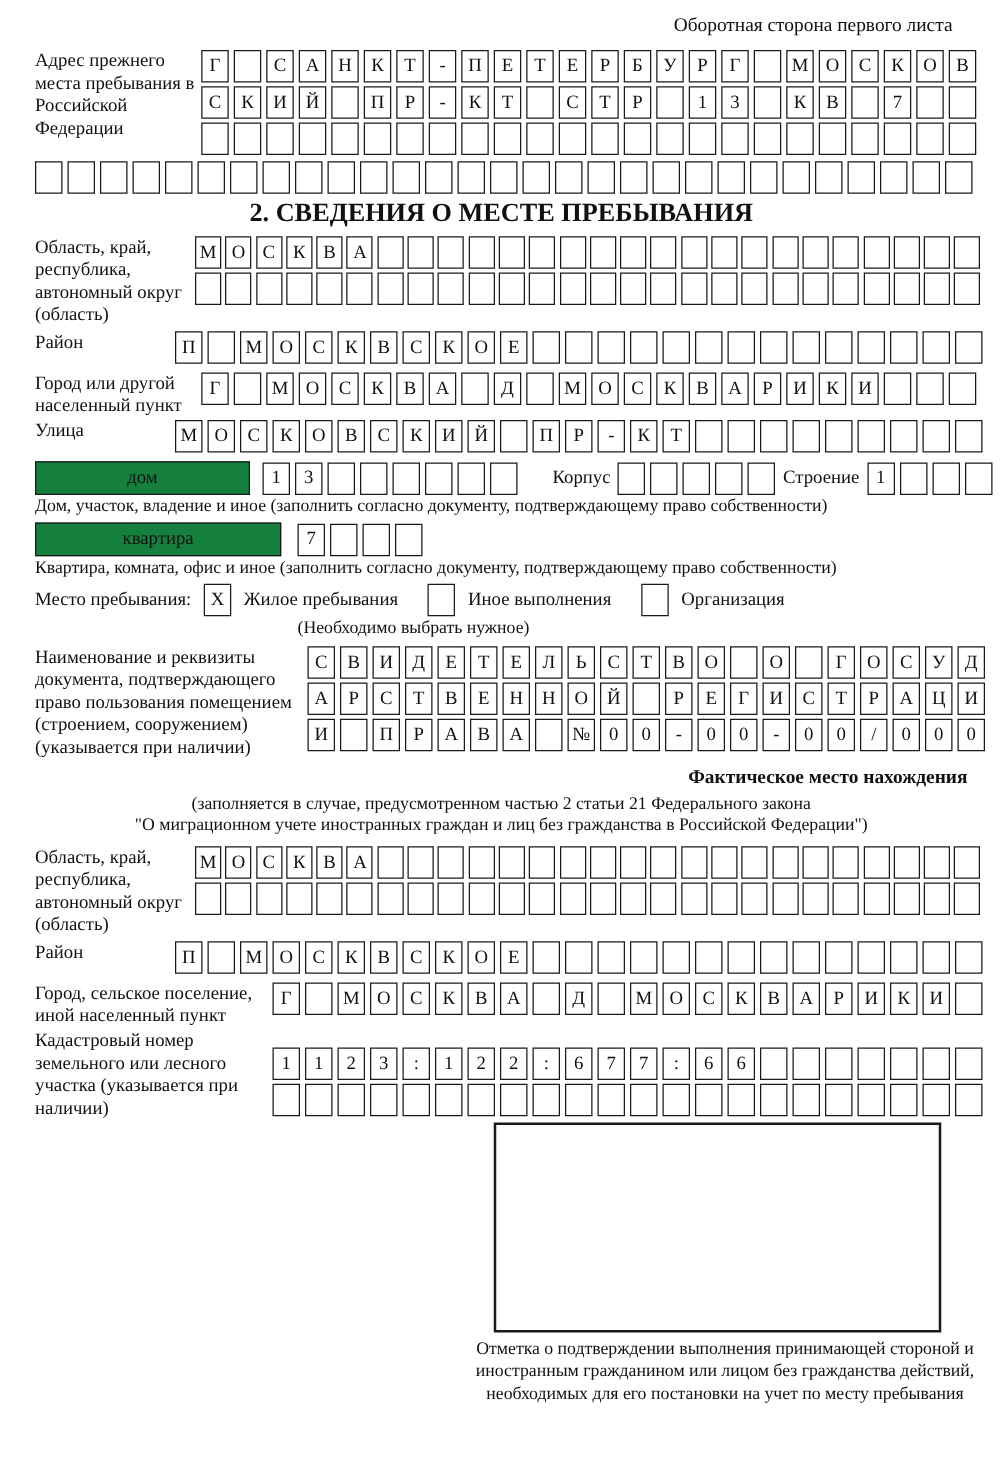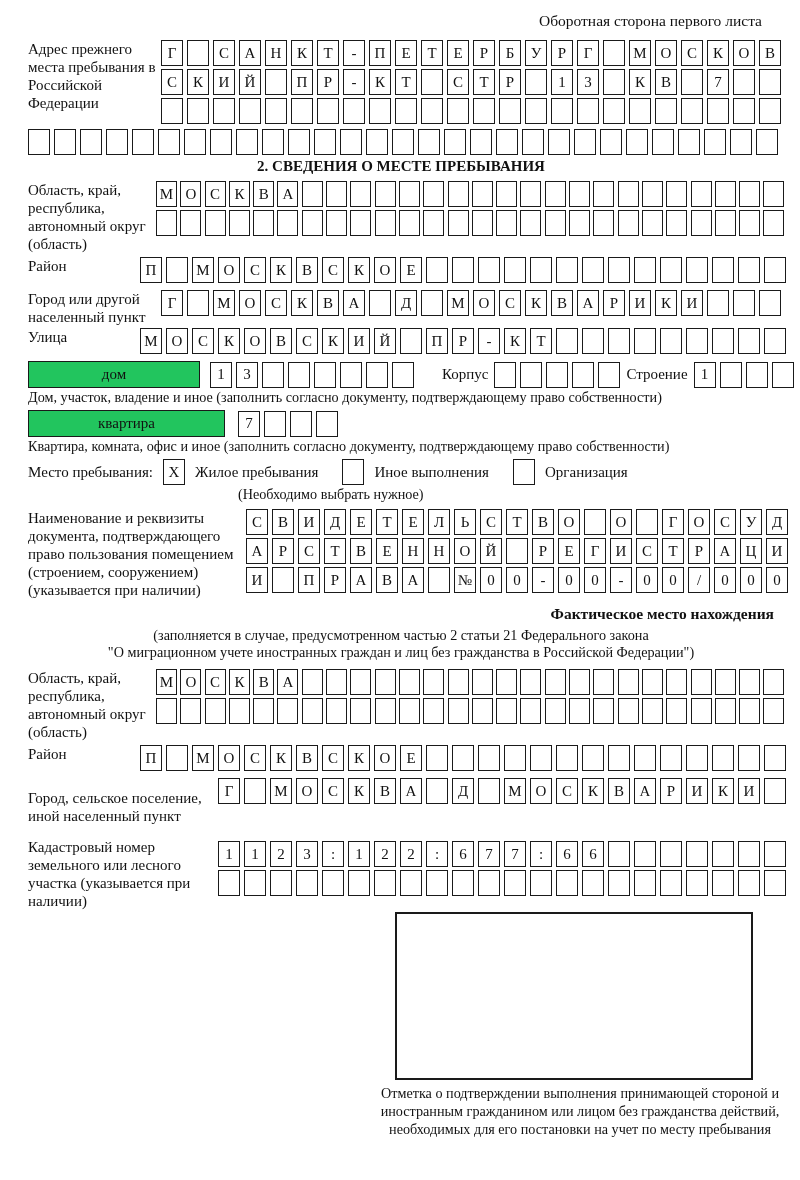--- a/index.html
+++ b/index.html
@@ -5,38 +5,38 @@
   html,body{margin:0;padding:0;background:#ffffff;}
   body{width:800px;height:1180px;overflow:hidden;box-sizing:border-box;
        font-family:"Liberation Serif","DejaVu Serif",serif;color:#111;}
   .page{padding:12px 8px 0 28px;box-sizing:border-box;width:800px;height:1180px;}
   .page-title{text-align:right;padding-right:30px;font-size:15.5px;margin-bottom:10px;}
   .row-with-label{display:flex;align-items:flex-start;margin-bottom:2px;}
   .label{font-size:15px;line-height:18px;flex:none;}
   .w133{width:133px;}
   .w128{width:128px;}
   .w112{width:112px;}
-  .w190{width:190px;margin-top:11px;}
+  .w190{width:190px;}
   .w218{width:218px;padding-right:8px;box-sizing:border-box;}
   .cellcol{display:flex;flex-direction:column;}
   .cellrow{display:flex;flex-wrap:nowrap;margin-bottom:3px;height:26px;}
   .cell{box-sizing:border-box;width:22px;height:26px;border:1.6px solid #1a1a1a;
         margin-right:4px;flex:none;display:inline-flex;align-items:center;justify-content:center;
         font-size:15px;background:#fff;}
   .narrow .cell{width:21px;margin-right:3.3px;}
   .fullrow{margin-top:1px;margin-bottom:3px;}
   .caption{font-size:14.2px;line-height:17px;margin-bottom:4px;}
   .center{text-align:center;padding-right:18px;}
-  .sec-header{font-size:15px;font-weight:bold;text-align:center;padding-right:18px;
+  .sec-header{font-size:21px;font-weight:bold;text-align:center;padding-right:18px;
               margin-top:3px;margin-bottom:6px;}
   .minor-header{font-size:15.5px;font-weight:bold;text-align:right;padding-right:18px;margin-bottom:4px;}
   .blk74{min-height:74px;}
   .inline-row{display:flex;align-items:center;margin-bottom:1px;}
   .labelbox{box-sizing:border-box;height:27px;border:1.6px solid #1a1a1a;display:flex;
-            align-items:center;justify-content:center;font-size:15px;flex:none;background:#22c55e;}
+            align-items:center;justify-content:center;font-size:15px;flex:none;background:#15803d;}
   .housebox{width:172px;margin-right:10px;}
   .aptbox{width:197px;margin-right:13px;}
   .inline-label{font-size:15px;flex:none;padding:0 6px 0 2px;}
   .ml-korpus{margin-left:22px;}
   .checkbox{box-sizing:border-box;width:22px;height:26px;border:1.6px solid #1a1a1a;flex:none;
             display:inline-flex;align-items:center;justify-content:center;font-size:15px;margin:0 10px;}
   .stay-label{font-size:15px;}
   .opt-label{font-size:15px;margin-right:14px;}
   .stay-caption{margin-left:210px;margin-bottom:6px;}
   .fl-caption{text-align:center;padding-right:18px;margin-bottom:0;}

